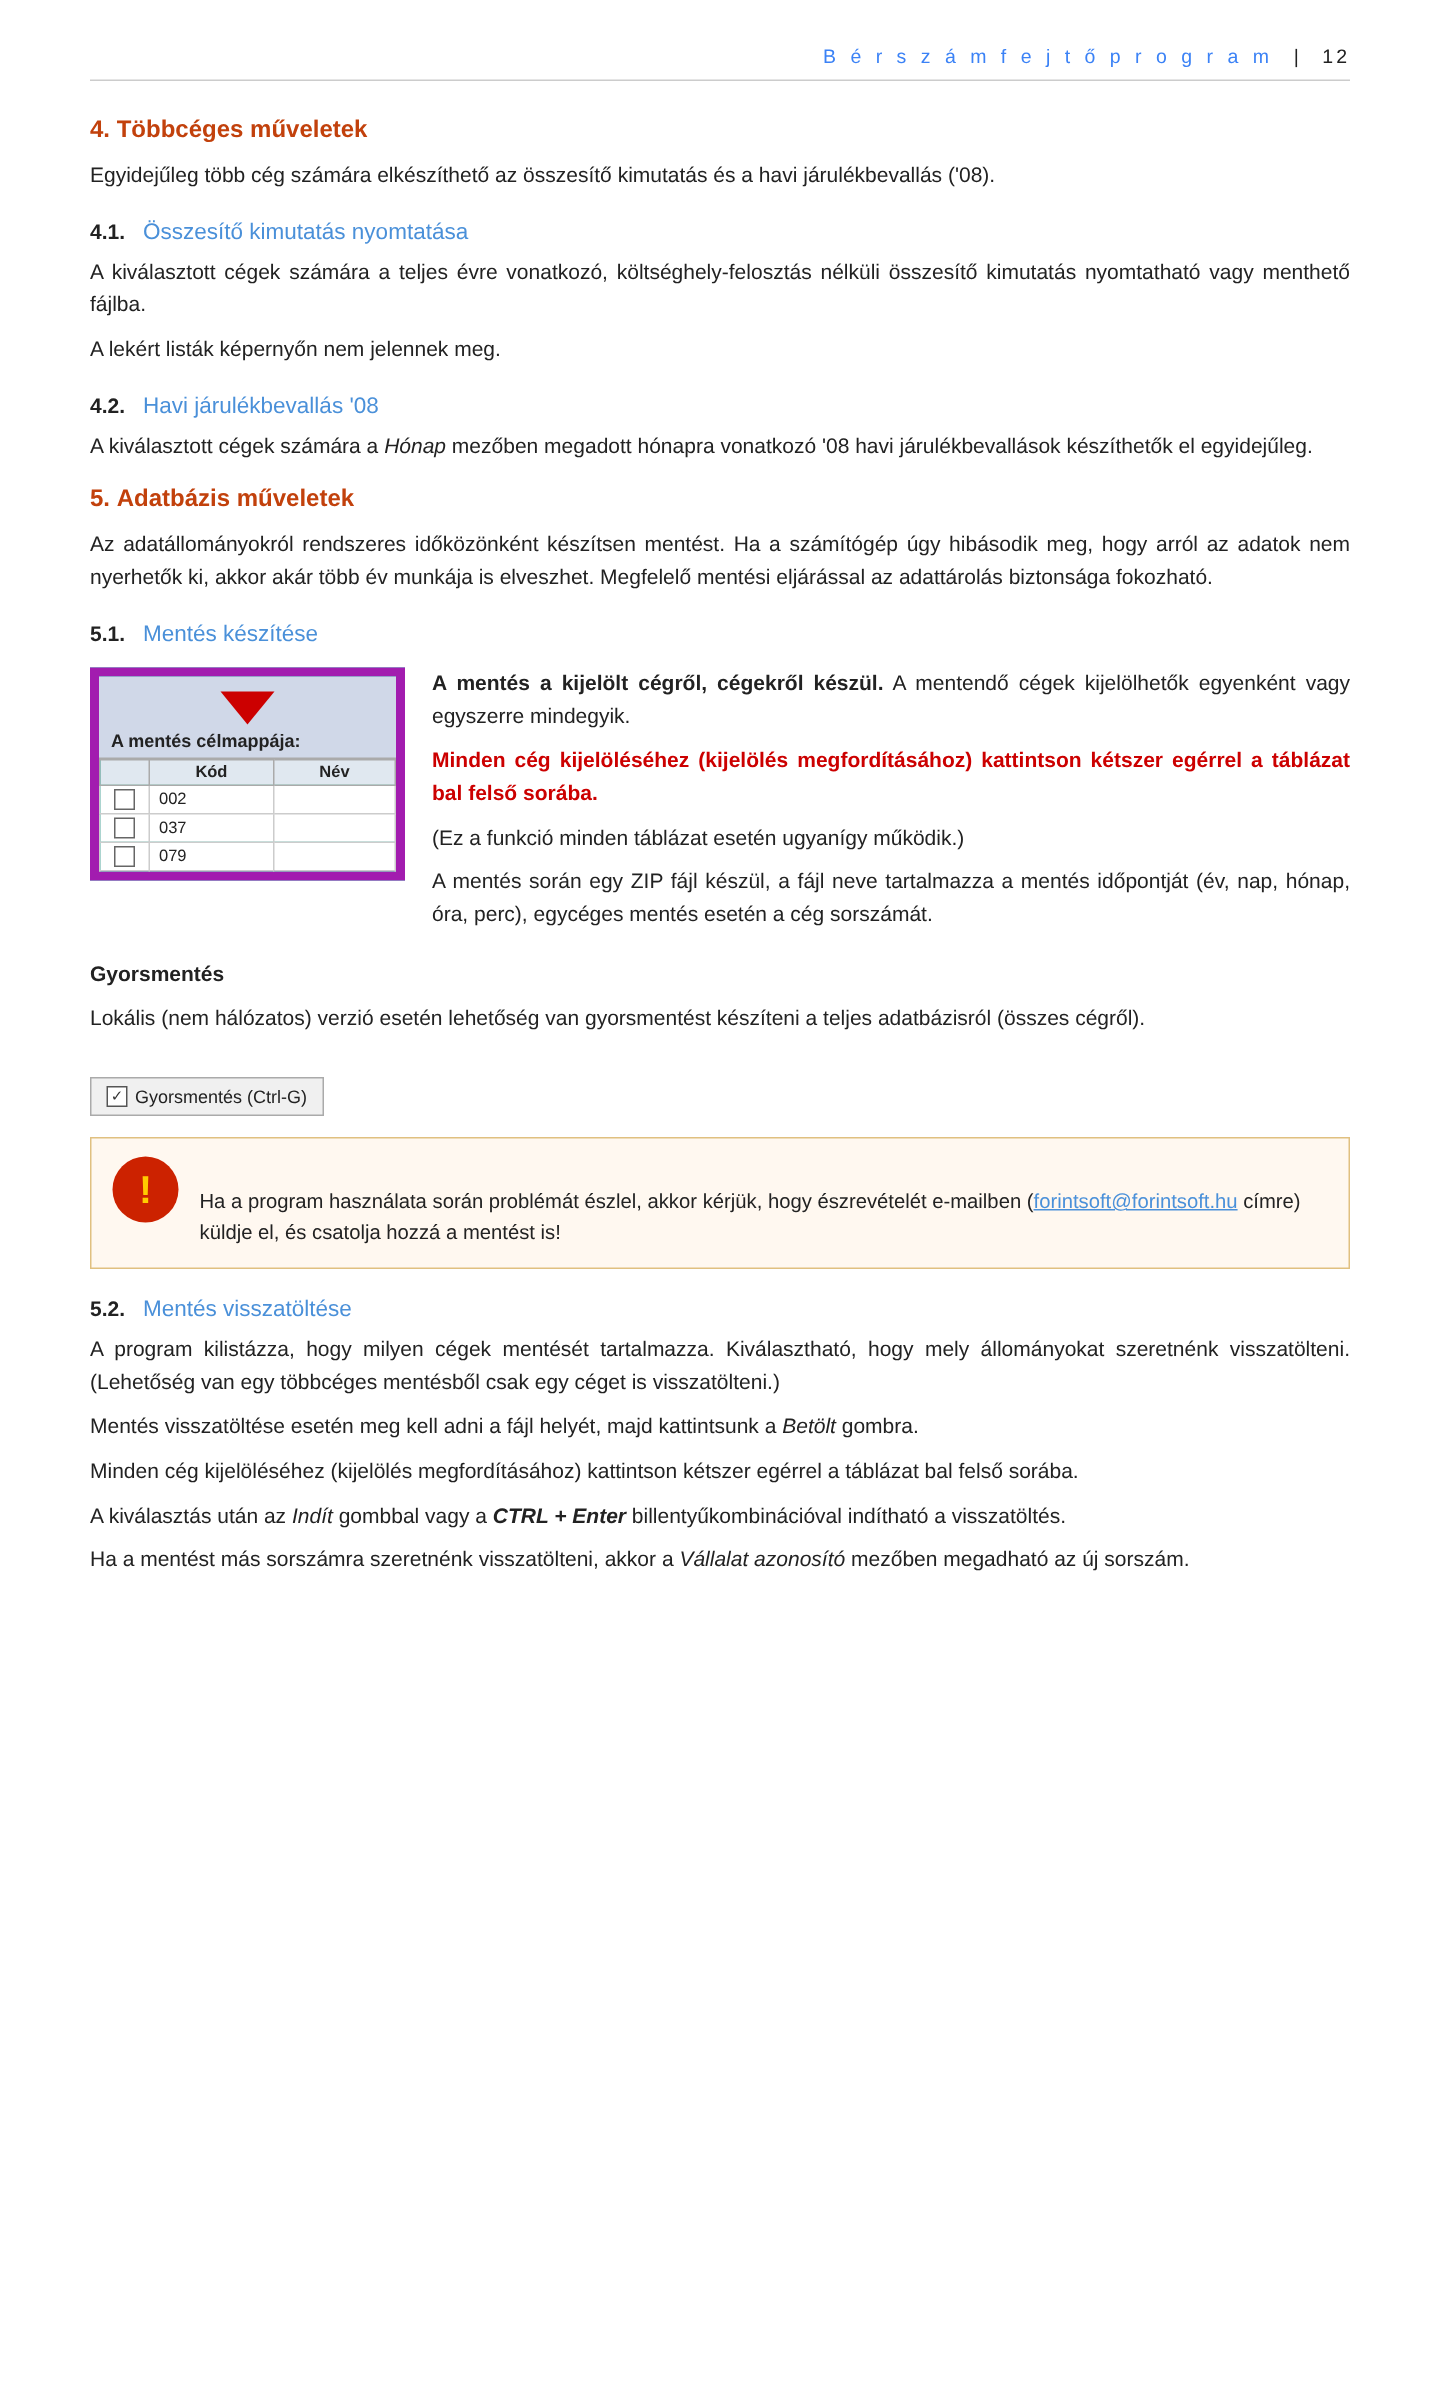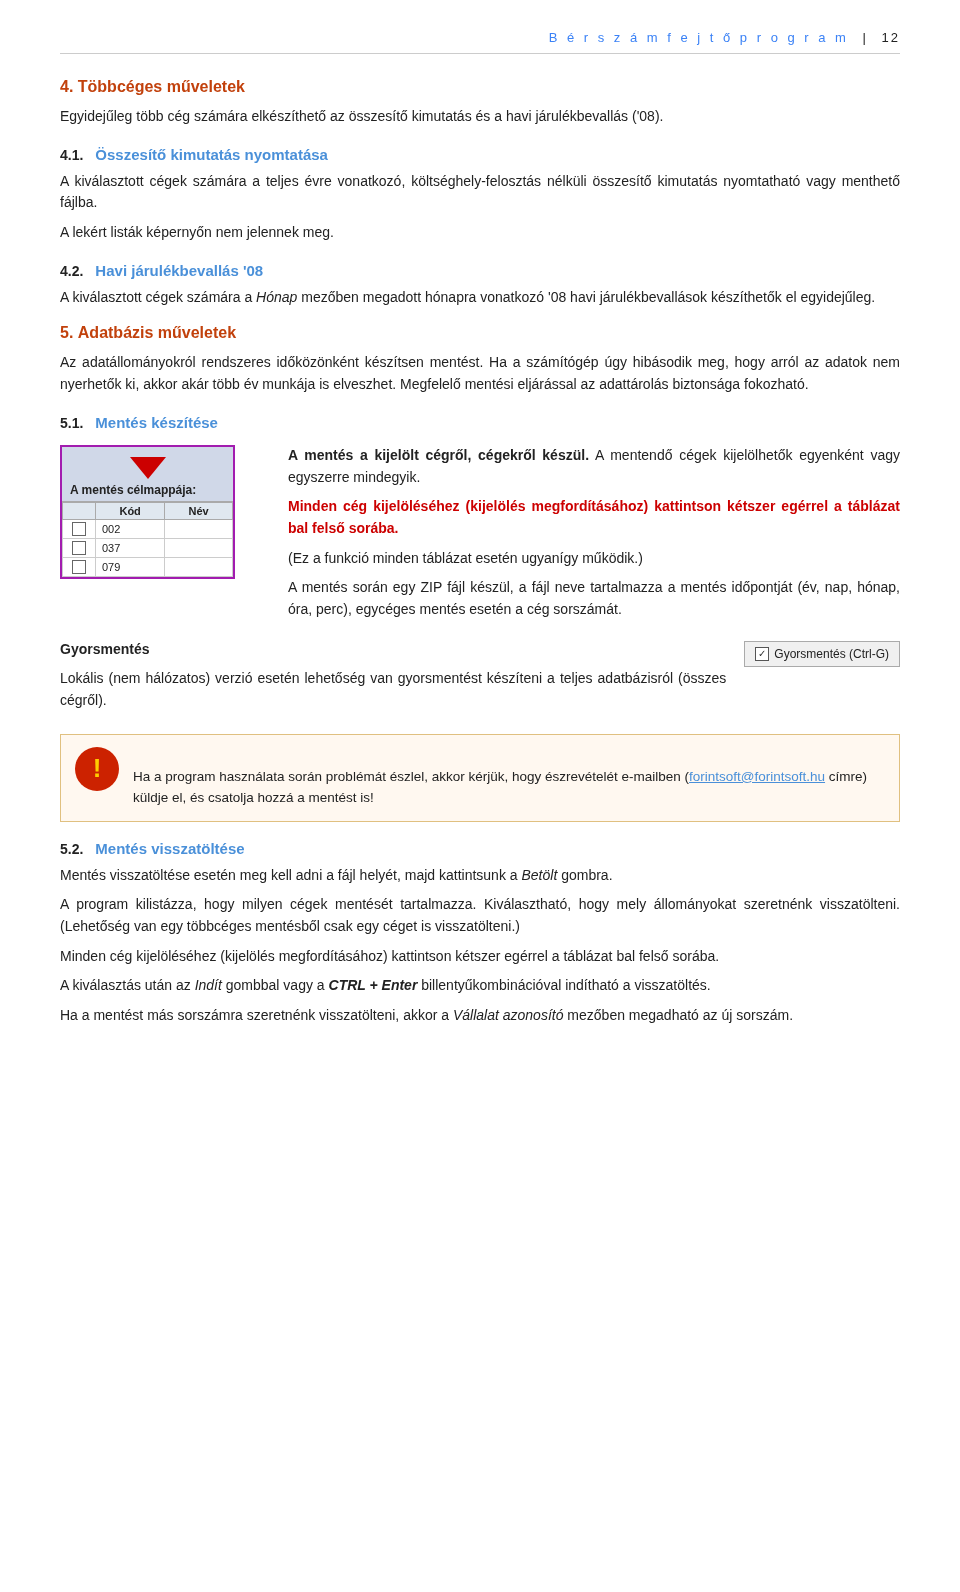--- a/index.html
+++ b/index.html
@@ -36,21 +36,21 @@
       font-family: Arial, sans-serif;
     }
     .header-page {
       color: #222;
       margin-left: 8px;
       font-size: 13px;
     }
     h3.subsection-title {
       color: #4a90d9;
       font-size: 15px;
-      font-weight: bold;
+      font-weight: normal;
       margin-bottom: 8px;
       margin-top: 18px;
     }
     p {
       text-align: justify;
       margin-bottom: 8px;
       line-height: 1.55;
     }
     .bold { font-weight: bold; }
     .italic { font-style: italic; }
@@ -70,24 +70,24 @@
       margin-bottom: 10px;
     }
     .left-column {
       width: 210px;
       flex-shrink: 0;
     }
     .right-column {
       flex: 1;
     }
     .screenshot-box {
-      border: 2px solid #a21caf;
+      border: 6px solid #a21caf;
       background: #14b8a6;
       font-size: 12px;
-      width: 175px;
+      width: 210px;
     }
     .screenshot-header {
       background: #d0d8e8;
       padding: 4px 8px;
       font-size: 12px;
       font-weight: bold;
       color: #222;
       border-bottom: 1px solid #aaa;
     }
     .screenshot-table {
@@ -132,20 +132,21 @@
       border-right: 18px solid transparent;
       border-top: 22px solid #cc0000;
       display: inline-block;
     }
     .gyorsmentest-section {
       display: flex;
       gap: 18px;
       align-items: flex-start;
       margin-top: 10px;
       margin-bottom: 14px;
+      flex-direction: column;
     }
     .gyorsmentest-text {
       flex: 1;
     }
     .gyorsmentest-checkbox-area {
       display: flex;
       align-items: flex-end;
       border: 1px solid #aaa;
       background: #f0f0f0;
       padding: 5px 10px;
@@ -334,24 +335,24 @@
       </div>
     </div>
 
   </div>
 
   <div class="subsection-block">
     <div class="subsection-inline-title">
       <span class="subsection-number">5.2.</span>
       <h3 class="subsection-title" style="margin:0;">Mentés visszatöltése</h3>
     </div>
+    <p>A program kilistázza, hogy milyen cégek mentését tartalmazza. Kiválasztható, hogy mely állományokat szeretnénk visszatölteni. (Lehetőség van egy többcéges mentésből csak egy céget is visszatölteni.)</p>
     <p>
       <span>Mentés visszatöltése esetén meg kell adni a fájl helyét, majd kattintsunk a </span><span class="italic">Betölt</span><span> gombra.</span>
     </p>
-    <p>A program kilistázza, hogy milyen cégek mentését tartalmazza. Kiválasztható, hogy mely állományokat szeretnénk visszatölteni. (Lehetőség van egy többcéges mentésből csak egy céget is visszatölteni.)</p>
     <p>Minden cég kijelöléséhez (kijelölés megfordításához) kattintson kétszer egérrel a táblázat bal felső sorába.</p>
     <p>
       <span>A kiválasztás után az </span><span class="italic">Indít</span><span> gombbal vagy a </span><span class="bold italic">CTRL + Enter</span><span> billentyűkombinációval indítható a visszatöltés.</span>
     </p>
     <p>
       <span>Ha a mentést más sorszámra szeretnénk visszatölteni, akkor a </span><span class="italic">Vállalat azonosító</span><span> mezőben megadható az új sorszám.</span>
     </p>
   </div>
 
 </div>

